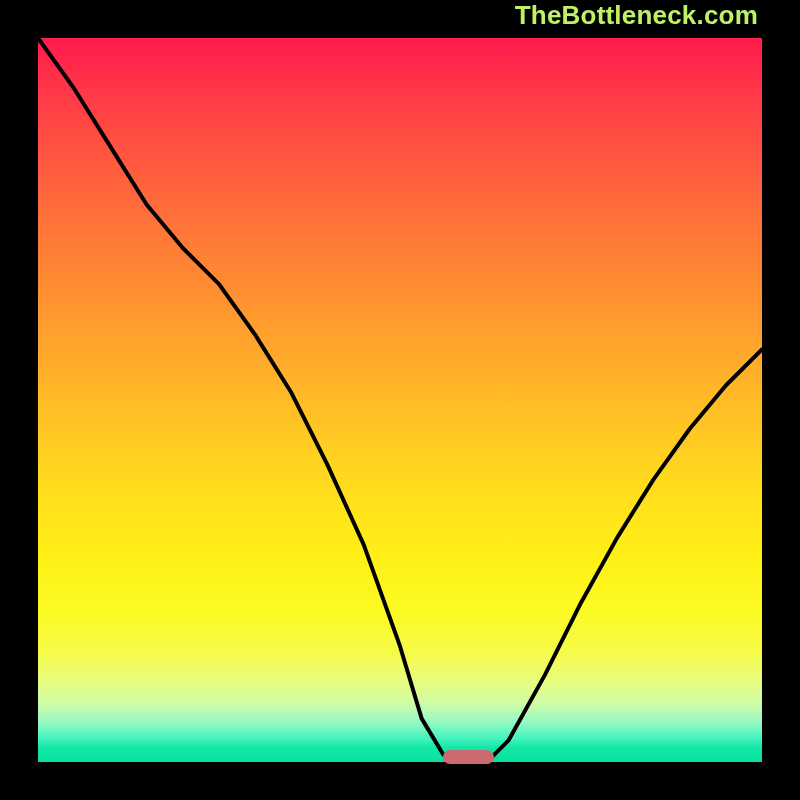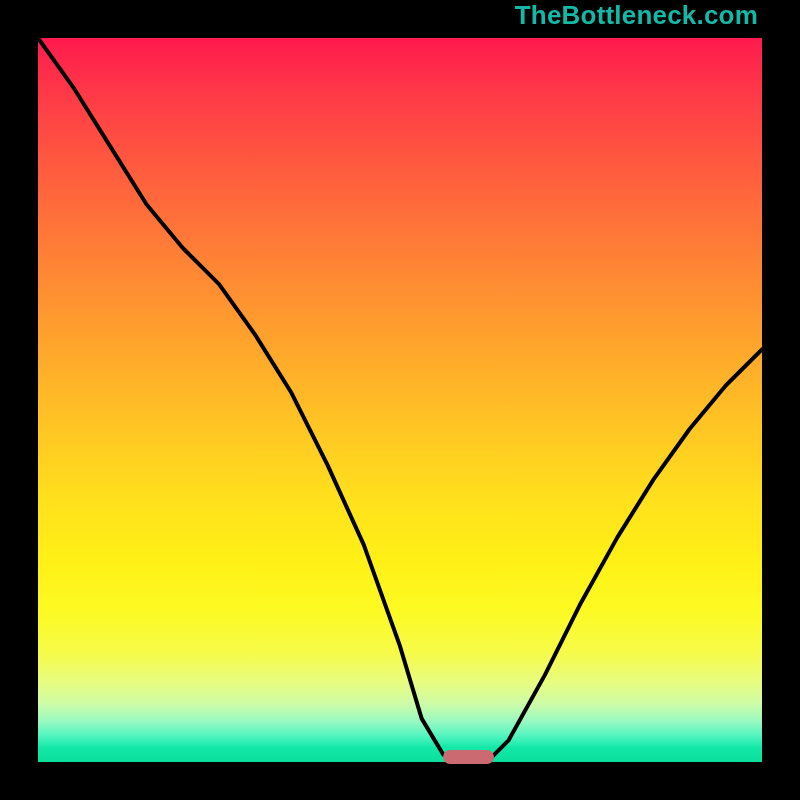--- a/index.html
+++ b/index.html
@@ -41,21 +41,21 @@
       #0adf9c 100%
     );
   }
   .watermark {
     position: absolute;
     top: 0px;
     right: 42px;
     font-family: Arial, Helvetica, sans-serif;
     font-size: 26px;
     font-weight: 600;
-    color: #14b8a6;
+    color: #bef264;
     letter-spacing: 0.2px;
   }
   svg.curve {
     position: absolute;
     left: 0;
     top: 0;
     width: 724px;
     height: 724px;
   }
   .curve path {

